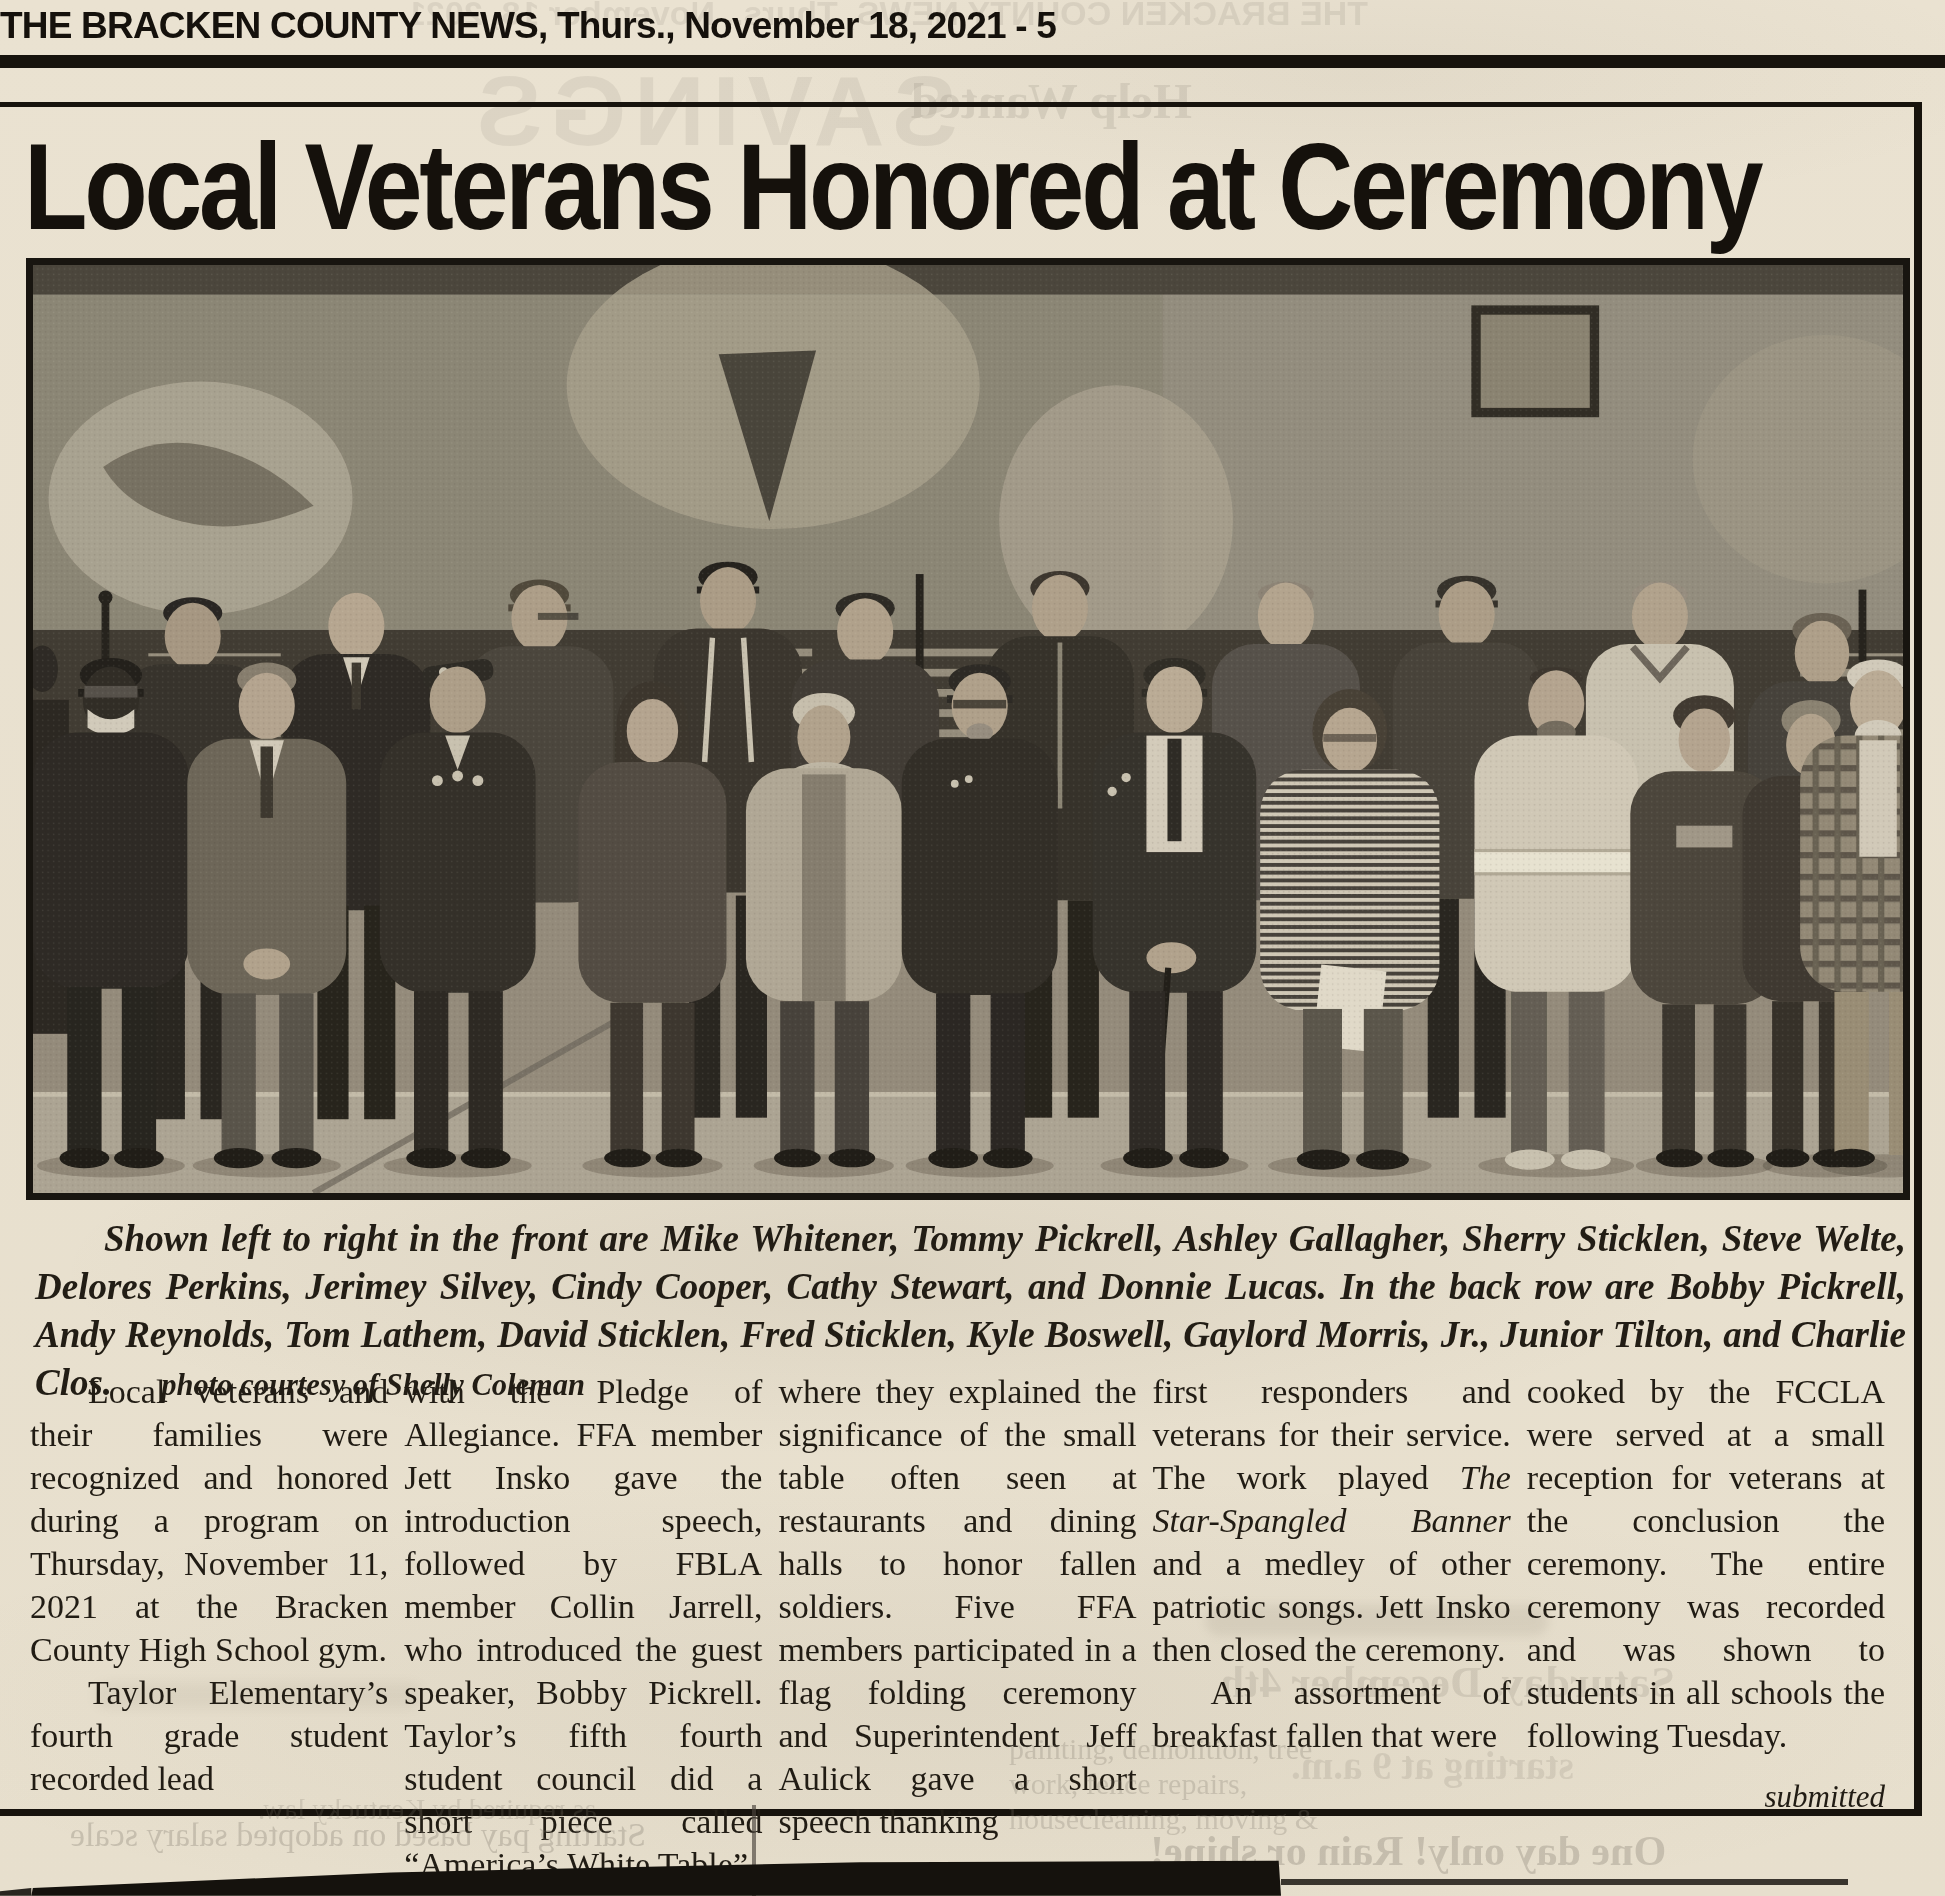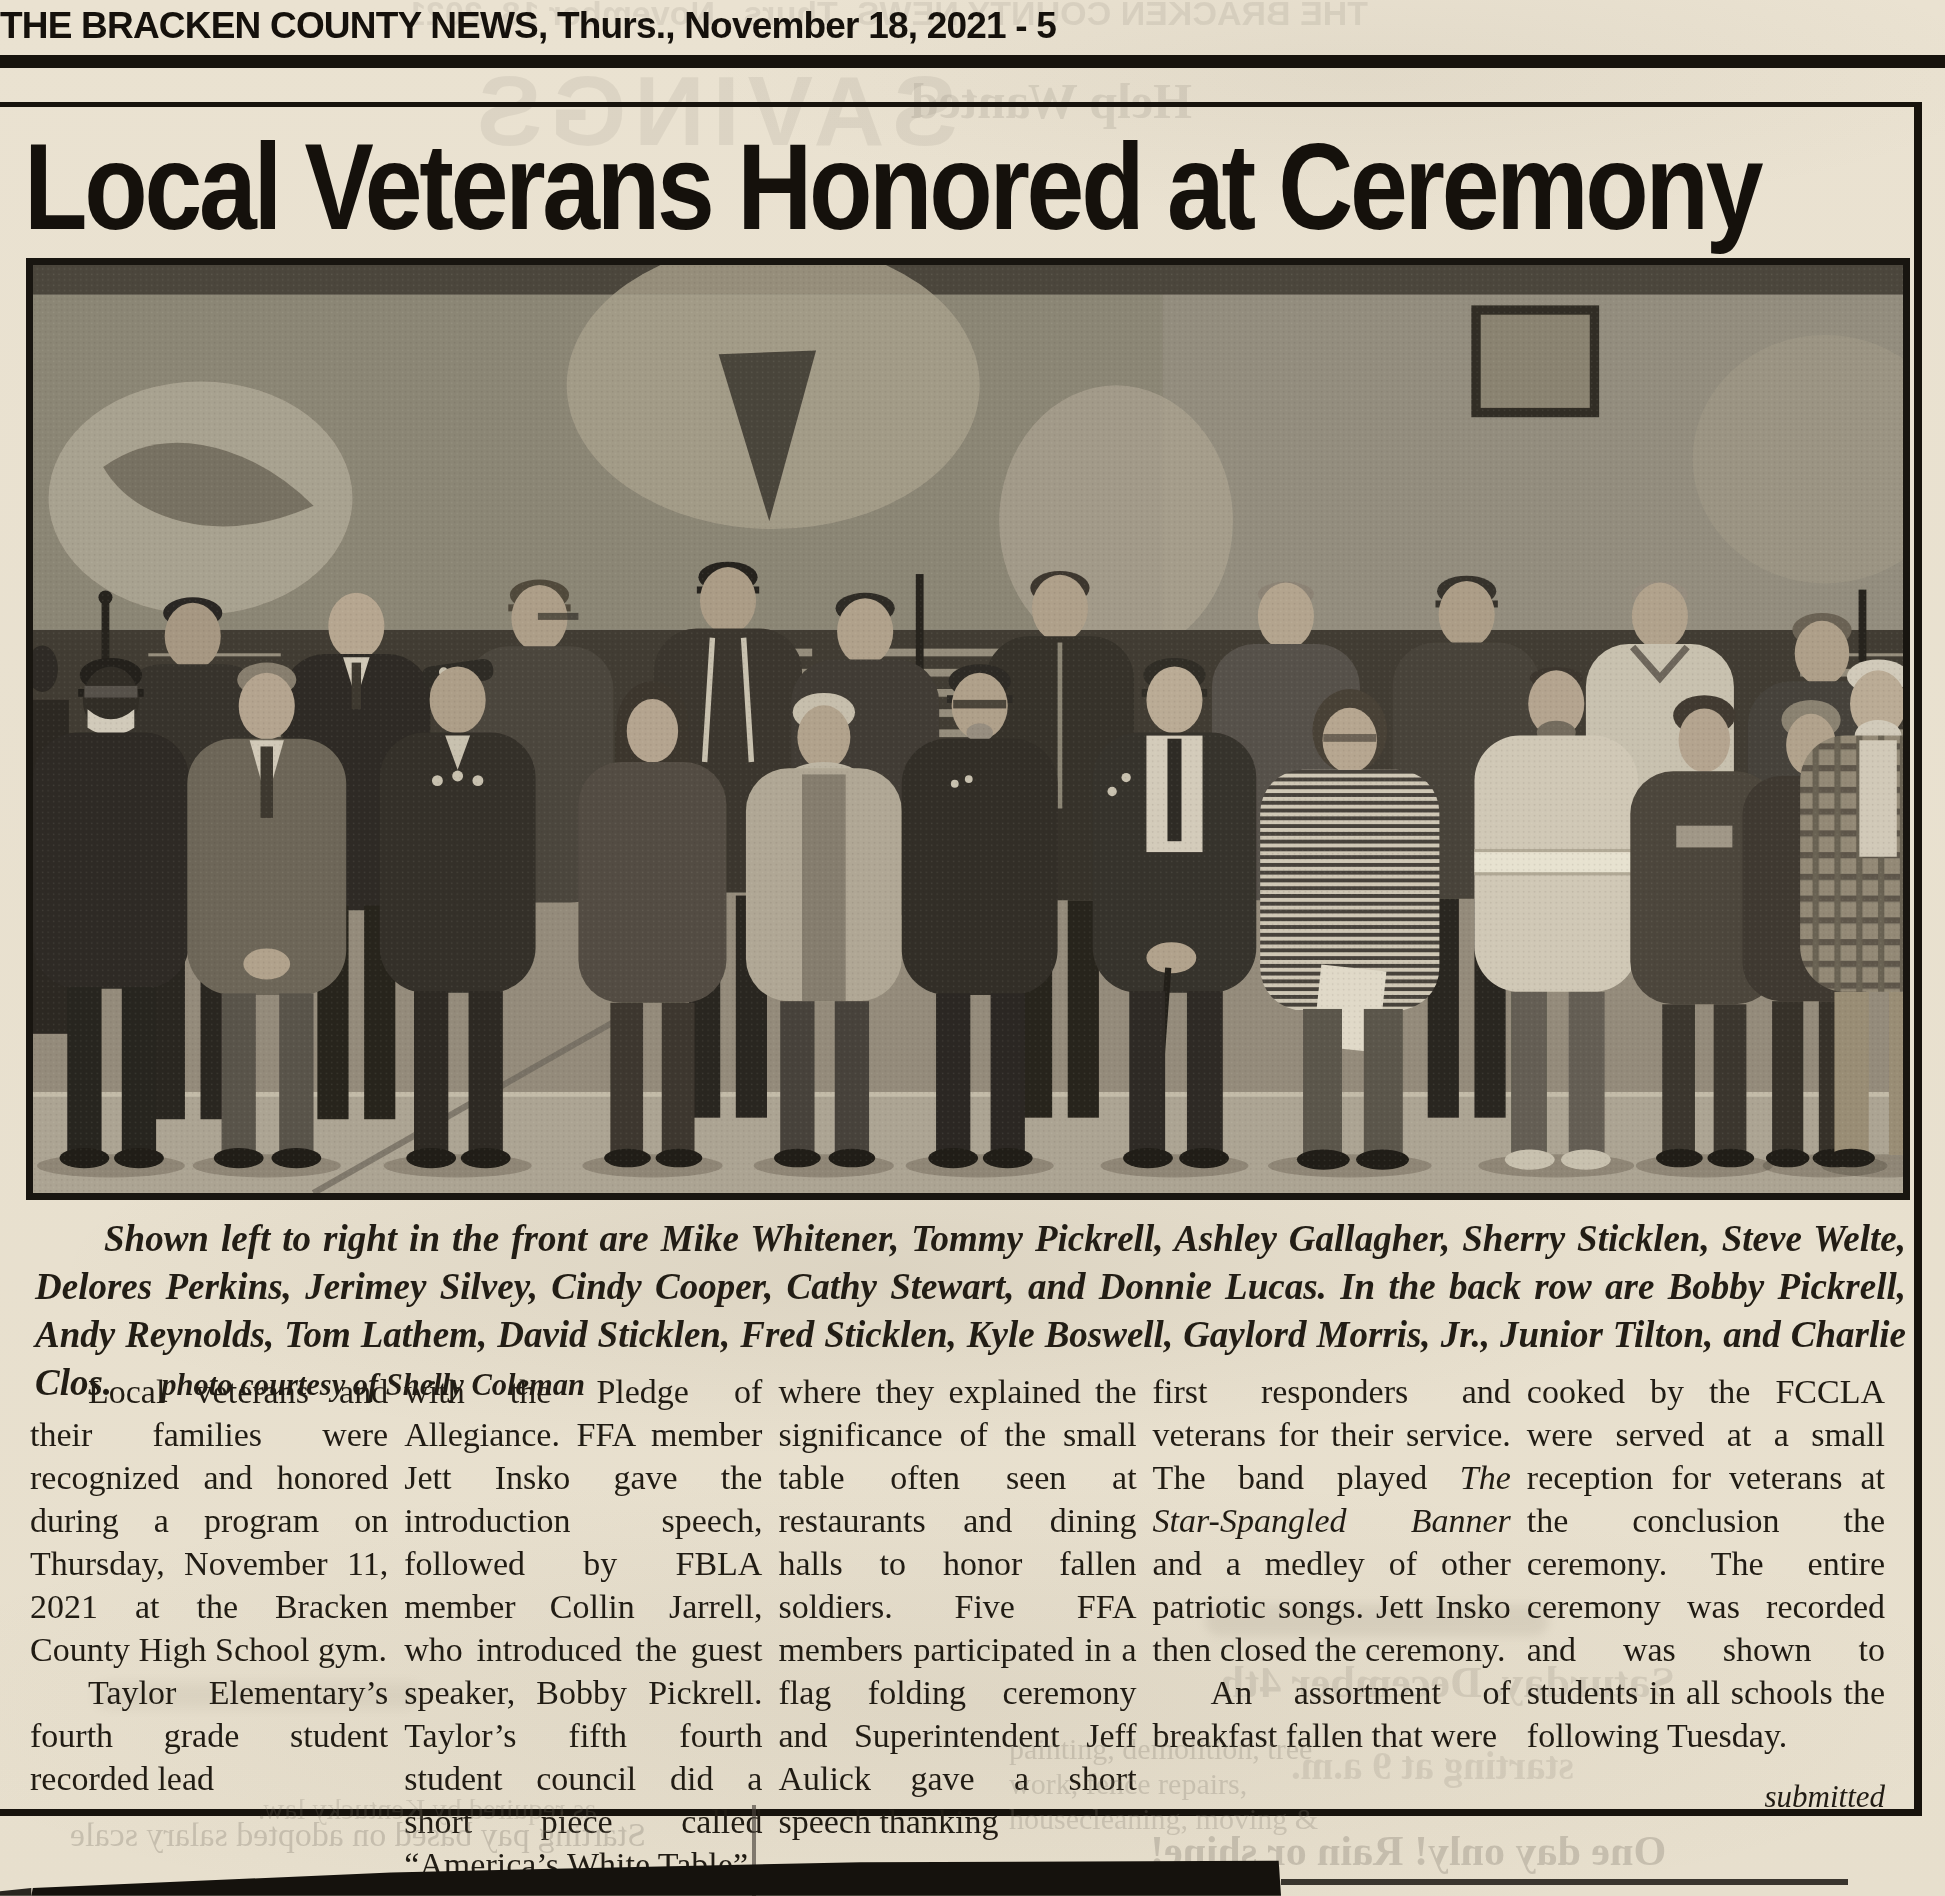--- a/index.html
+++ b/index.html
@@ -396,21 +396,21 @@
       <p class="indent">Local veterans and their families were recognized and honored during a program on Thursday, November 11, 2021 at the Bracken County High School gym.</p>
       <p class="indent">Taylor Elementary’s fourth grade student recorded lead</p>
     </div>
     <div class="col">
       <p>with the Pledge of Allegiance. FFA member Jett Insko gave the introduction speech, followed by FBLA member Collin Jarrell, who introduced the guest speaker, Bobby Pickrell. Taylor’s fifth fourth student council did a short piece called “America’s White Table”</p>
     </div>
     <div class="col">
       <p>where they explained the significance of the small table often seen at restaurants and dining halls to honor fallen soldiers. Five FFA members participated in a flag folding ceremony and Superintendent Jeff Aulick gave a short speech thanking</p>
     </div>
     <div class="col">
-      <p><span>first responders and veterans for their service. The band played </span><span class="italic">The Star-Spangled Banner</span><span> and a medley of other patriotic songs. Jett Insko then closed the ceremony.</span></p>
+      <p><span>first responders and veterans for their service. The work played </span><span class="italic">The Star-Spangled Banner</span><span> and a medley of other patriotic songs. Jett Insko then closed the ceremony.</span></p>
       <p class="indent">An assortment of breakfast fallen that were</p>
     </div>
     <div class="col">
       <p>cooked by the FCCLA were served at a small reception for veterans at the conclusion the ceremony. The entire ceremony was recorded and was shown to students in all schools the following Tuesday.</p>
       <div class="byline">submitted</div>
     </div>
   </div>
 
   <div class="ghost g-services">painting, demolition, tree work, fence repairs, housecleaning, moving &amp;</div>
   <div class="ghost mirror g-kentucky">as required by Kentucky law.</div>

